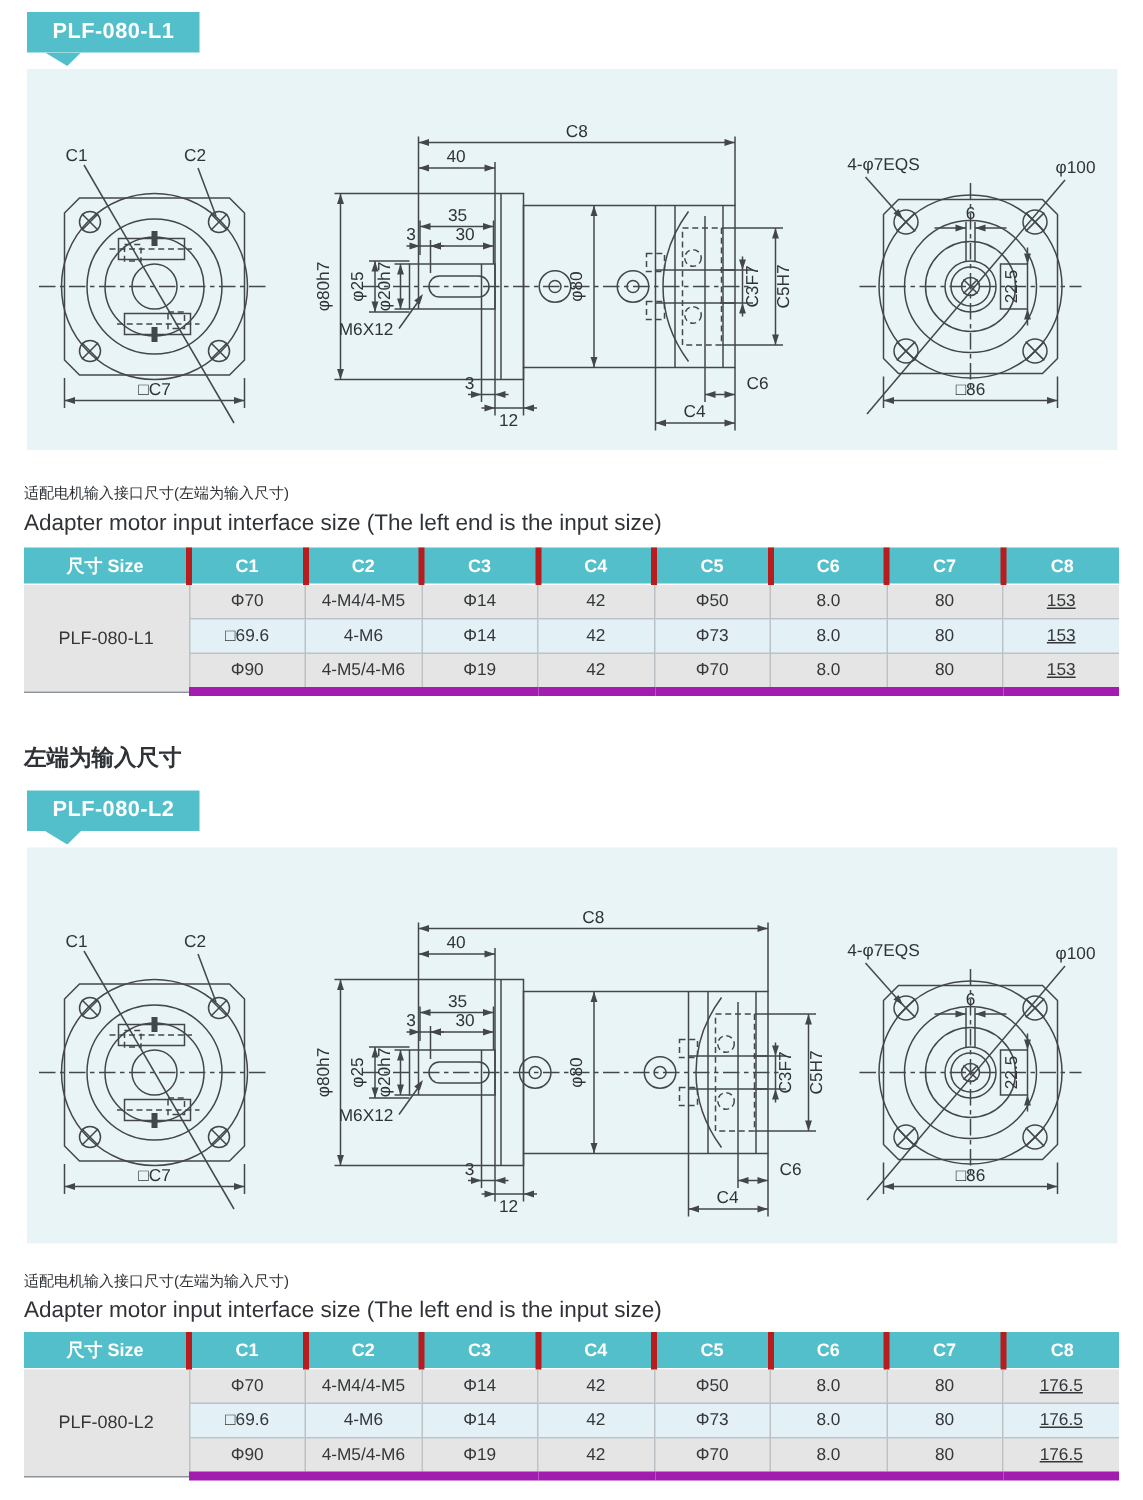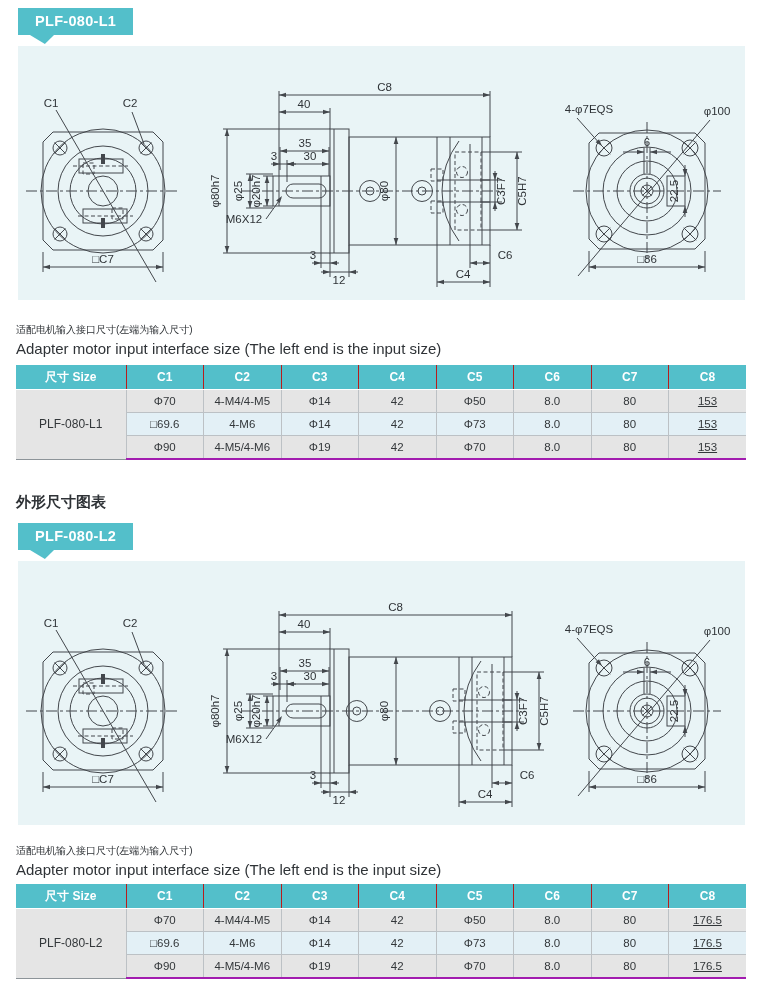--- a/index.html
+++ b/index.html
@@ -33,33 +33,33 @@
   .caption .en{font-size:15px;}
   .section-heading{margin:32px 0 0 16px;}
   .section-heading .cn{font-size:15px;font-weight:bold;line-height:20px;}
   .section-heading .en{font-size:13px;line-height:19px;}
   table.dims{
     margin:7px 0 0 16px;width:730px;border-collapse:collapse;table-layout:fixed;
   }
   table.dims th{
     background:#53bfca;color:#fff;font-size:12px;font-weight:bold;
     height:24px;padding:0;text-align:center;
-    border-right:1px solid #b91c1c;border-bottom:1px solid #fff;
+    border-right:4px solid #b91c1c;border-bottom:1px solid #fff;
   }
   table.dims th:last-child{border-right:none;}
   table.dims td{
     font-size:11.5px;height:22px;padding:0;text-align:center;color:#33373a;
     border:1px solid #bcc1c5;background:#e5e5e5;
   }
   table.dims td.model{
     border-left:none;border-top:none;border-bottom:1px solid #8d9499;font-size:12px;
   }
   table.dims td:last-child{border-right:none;text-decoration:underline;}
   table.dims tr.alt td{background:#e3f0f6;margin-left:15px;}
-  table.dims tr.last td{border-bottom:2px solid #a21caf;}
+  table.dims tr.last td{border-bottom:6px solid #a21caf;}
   .mt11{margin-top:11px;}
   .mt16{margin-top:16px;}
 </style>
 </head>
 <body>
 
 
 
 <div style="height:8px"></div>
 
@@ -332,21 +332,21 @@
     <td>Φ70</td>
     <td>8.0</td>
     <td>80</td>
     <td>153</td>
   </tr>
 </tbody>
   </table>
 
 
 <div class="section-heading">
-  <div class="cn">外形尺寸图表</div>
+  <div class="cn">左端为输入尺寸</div>
 </div>
 
 
 <div class="badge mt11">PLF-080-L2</div>
 <div class="badge-tail"></div>
 
 <div class="panel h2">
   <svg id="gear-l2" viewBox="0 0 727 246">
       <g>
         <polygon points="35,82 135,82 145,92 145,190 135,200 35,200 25,190 25,92"></polygon>

